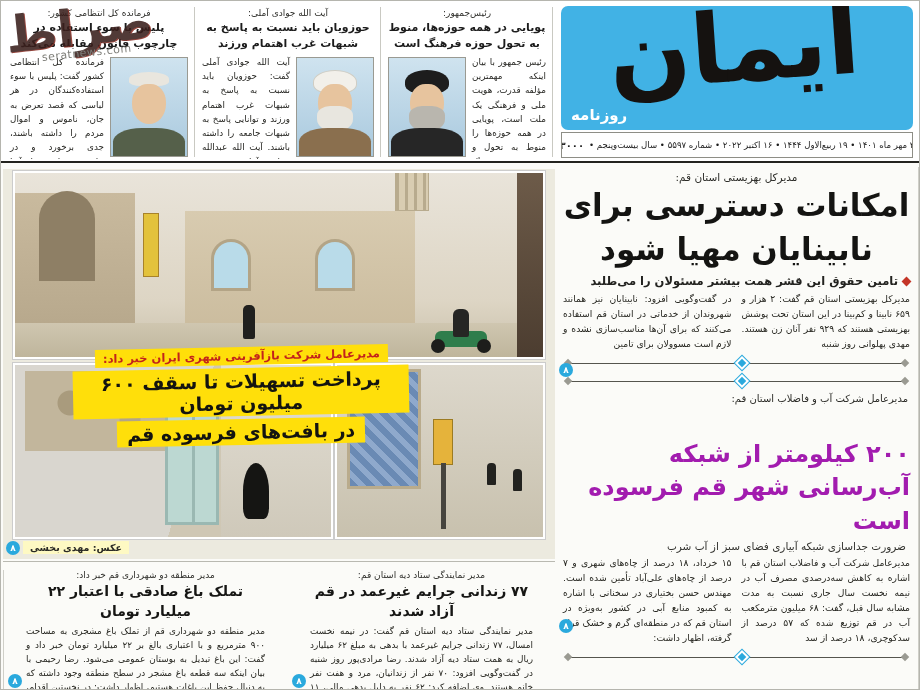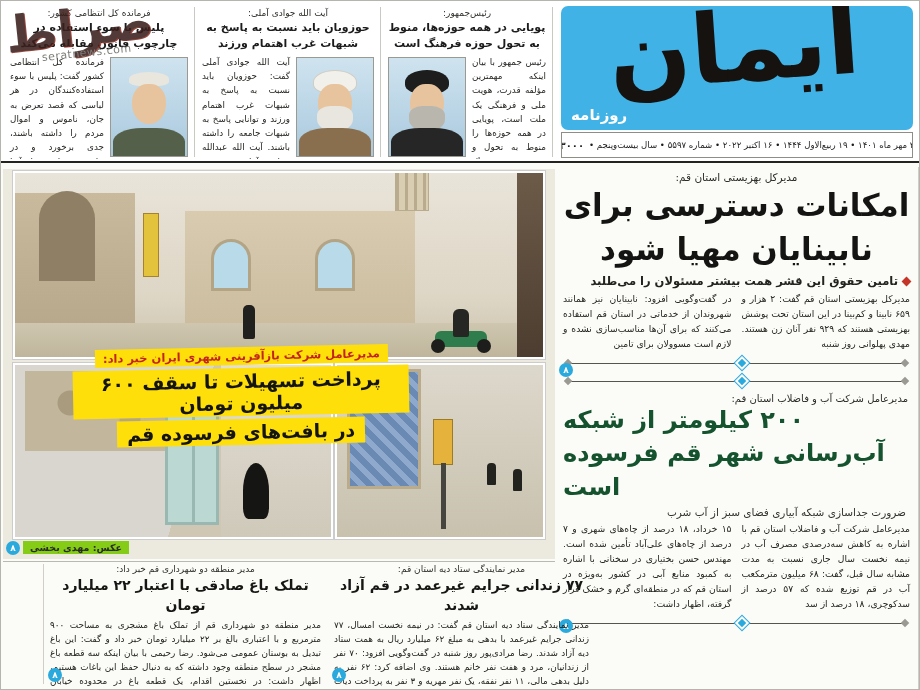--- a/index.html
+++ b/index.html
@@ -45,21 +45,21 @@
   
   .watermark { position:absolute; left:4px; top:2px; z-index:40; transform:rotate(-6deg); opacity:.88; pointer-events:none; }
   .wm-title { font-size:50px; font-weight:bold; color:#3a1f1c; text-shadow:1px 1px 0 #8c2f25; line-height:1; }
   .wm-site { position:absolute; left:34px; top:44px; font-size:11px; color:#6e6e68; letter-spacing:.5px; }
 
   
   .right-col { position:absolute; left:556px; top:166px; width:362px; height:522px; background:#fbfbf8; border-right:1px solid #cfcfc8; padding:2px 8px 8px 6px; }
   .kicker { text-align:center; font-size:10.5px; color:#2b2b27; margin-top:2px; }
   .kicker-right { text-align:right; font-size:10px; color:#2b2b27; margin:3px 2px 0; }
   .hl-xl { text-align:center; font-weight:bold; font-size:31px; line-height:1.42; color:#141412; }
-  .hl-lg { text-align:left; font-weight:bold; font-size:24px; line-height:1.4; color:#14532d; }
+  .hl-lg { text-align:right; font-weight:bold; font-size:24px; line-height:1.4; color:#a21caf;margin-top:34px; }
   .hl-md { text-align:center; font-weight:bold; font-size:15px; line-height:1.5; color:#141412; margin:3px 0; }
   .subhead { font-size:11.5px; font-weight:bold; color:#22221f; margin:3px 0 4px; }
   .subhead-lt { text-align:right; font-size:10.5px; color:#33332f; margin:2px 4px 4px; }
   .red-diamond { display:inline-block; width:7px; height:7px; background:#c43527; transform:rotate(45deg); margin-left:5px; }
   .cols { display:flex; gap:10px; margin-top:2px; }
   .col { flex:1; font-size:9.2px; line-height:1.62; text-align:justify; color:#25251f; }
   .divider { position:relative; height:13px; margin:5px 2px; }
   .divider::before { content:""; position:absolute; left:6px; right:6px; top:6px; border-top:1px solid #55554e; }
   .orn { position:absolute; left:50%; top:1px; width:10px; height:10px; background:#2aa9dd; border:2px solid #fff; transform:rotate(45deg); box-shadow:0 0 0 1px #2aa9dd; }
   .orn-end { position:absolute; top:3px; width:6px; height:6px; background:#9a9a92; transform:rotate(45deg); }
@@ -97,26 +97,26 @@
   .photo-br { left:332px; top:194px; width:210px; height:176px; background:linear-gradient(#ddd8cc,#c8c1ae); }
   .tile-portal { position:absolute; left:10px; top:4px; width:74px; height:120px; background:#7d9cc4;
     background-image:repeating-linear-gradient(45deg,#6a8ab4 0 6px,#8fa9cc 6px 12px); border:3px solid #b9ab8c; }
   .y-box { position:absolute; left:96px; top:54px; width:20px; height:46px; background:#e5b33b; border:1px solid #9c7b22; }
   .y-pole { position:absolute; left:104px; top:98px; width:5px; height:66px; background:#46443e; }
   .fig-sm { position:absolute; width:9px; height:22px; background:#22221f; border-radius:4px 4px 1px 1px; }
   .fs1 { left:150px; top:98px; } .fs2 { left:176px; top:104px; }
   .overlay { position:absolute; left:70px; top:176px; width:336px; text-align:center; z-index:20; }
   .ov-kicker { display:inline-block; background:#ffdf0a; color:#c3231b; font-size:11.5px; font-weight:bold; padding:2px 8px; transform:rotate(-1.2deg); }
   .ov-line { display:inline-block; background:#ffdf0a; color:#141410; font-size:19px; font-weight:bold; padding:2px 10px; margin-top:3px; transform:rotate(-1.2deg); }
-  .credit { position:absolute; left:20px; top:372px; z-index:25; background:#84cc16; font-size:9.5px; font-weight:bold; padding:1px 7px; color:#2a2a25; }
+  .credit { position:absolute; left:20px; top:372px; z-index:25; background:#fef9c3; font-size:9.5px; font-weight:bold; padding:1px 7px; color:#2a2a25; }
   .credit-badge { position:absolute; left:3px; top:372px; z-index:25; }
 
   
   .bottom-band { position:absolute; left:2px; top:560px; width:552px; height:128px; border-top:1px solid #b9b9b1; background:#fbfbf8; }
-  .bstory { position:absolute; top:2px; height:120px; padding:0 6px;margin-left:40px; }
+  .bstory { position:absolute; top:8px; height:120px; padding:0 22px; }
   .bs-left { left:0; width:284px; border-left:1px solid #cfcfc8; }
   .bs-mid { left:285px; width:267px; }
   .b-kicker { text-align:center; font-size:9px; color:#2e2e2a; }
   .b-headline { text-align:center; font-weight:bold; font-size:14px; line-height:1.4; margin:2px 0 3px; color:#16160ф; color:#161614; }
   .b-body { font-size:8.9px; line-height:1.58; text-align:justify; color:#25251f; }
   .b-badge { position:absolute; left:4px; bottom:2px; }
 </style>
 </head>
 <body>
 

